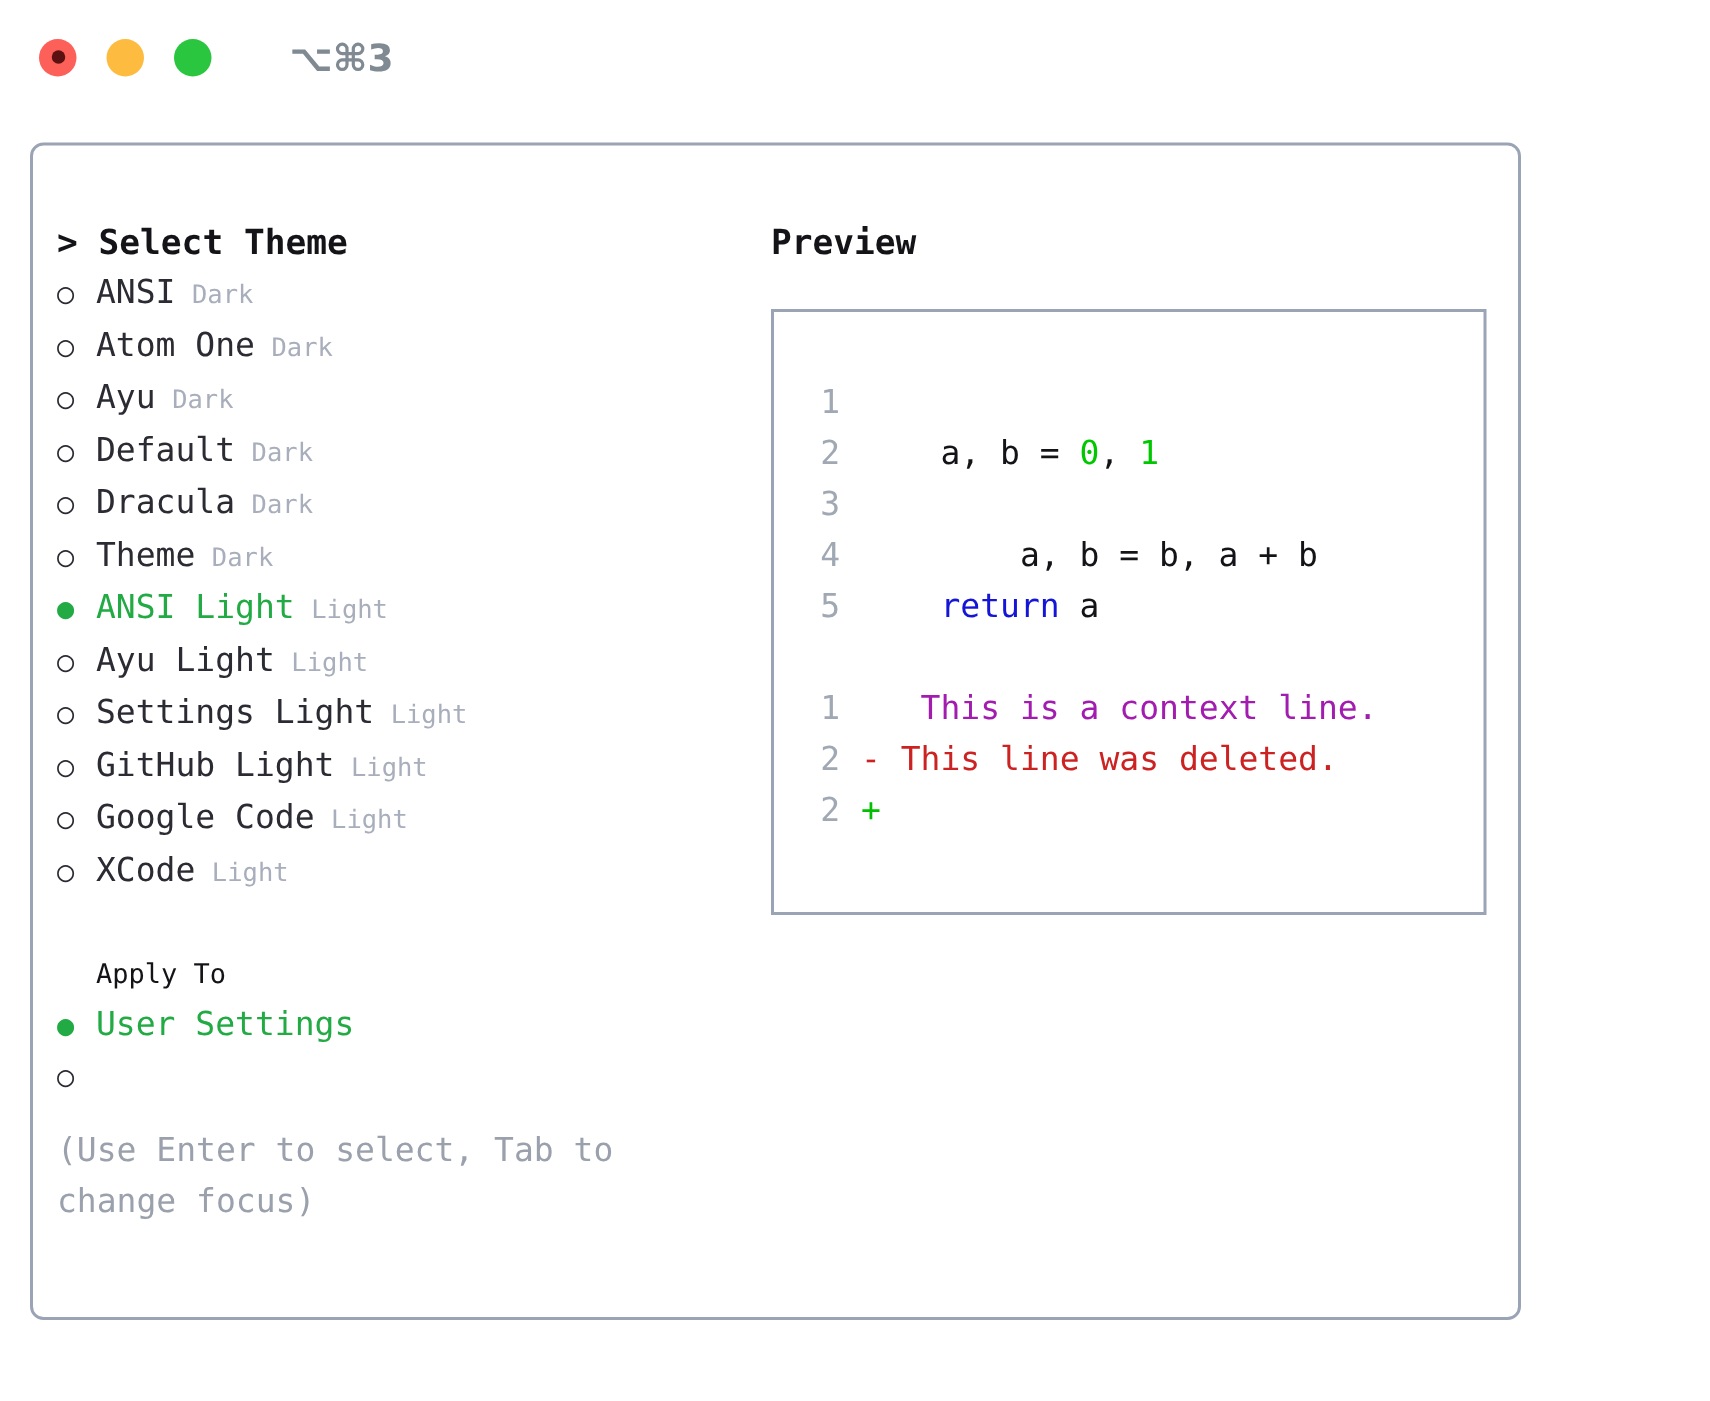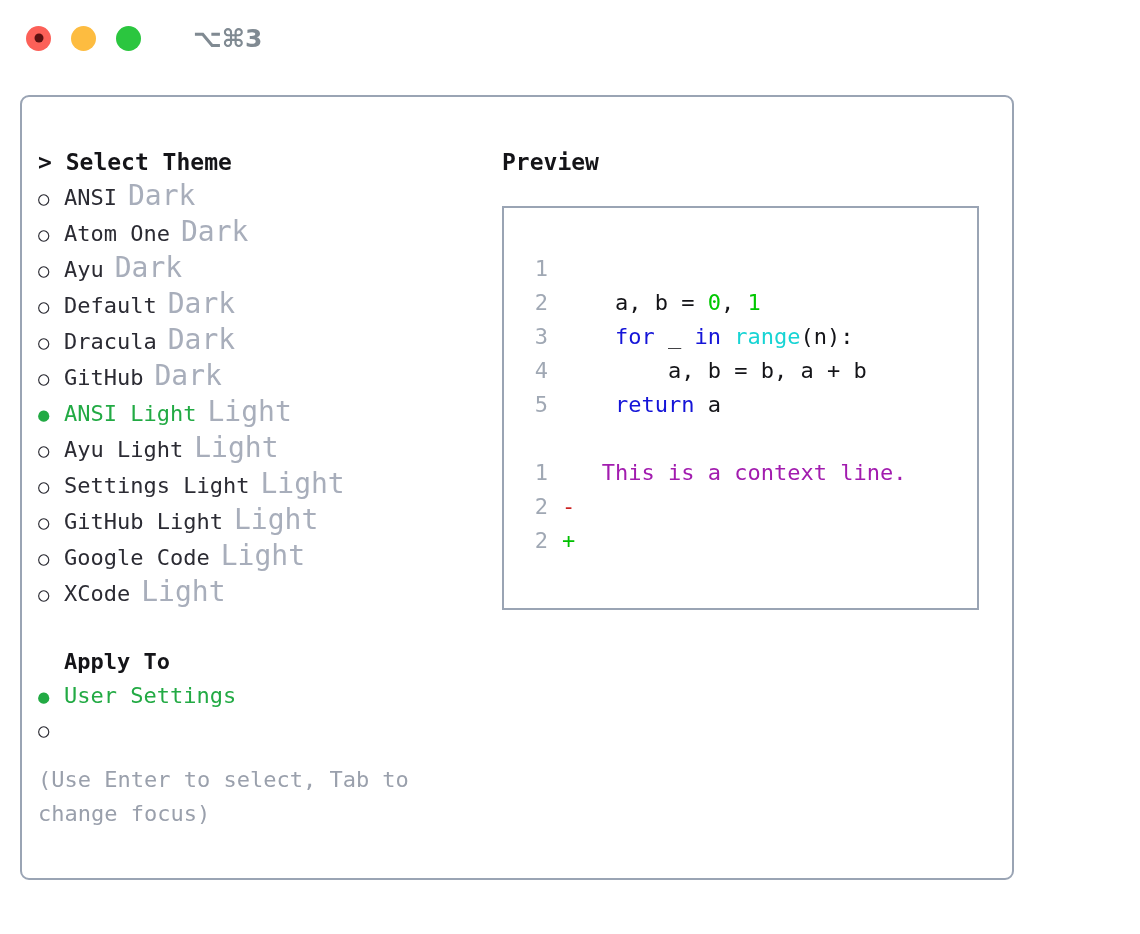--- a/index.html
+++ b/index.html
@@ -98,49 +98,49 @@
     width: 26px;
     flex: none;
     font-size: 19px;
     color: #2b2b33;
   }
   .row.selected .bullet { color: #22aa44; }
   .row.selected .label  { color: #22aa44; }
   .label { font-size: 22px; }
   .badge {
     color: #a8aebb;
-    font-size: 28px;
+    font-size: 17px;
     margin-left: 11px;
   }
 
   .section-gap { height: 34px; }
 
   .section-head {
-    font-size: 22px;
+    font-size: 18px;
     line-height: 34px;
     color: #141418;
     padding-left: 26px;
     white-space: pre;
-    font-weight: bold;
   }
 
   .hint {
     margin-top: 16px;
     font-size: 22px;
     line-height: 34px;
     color: #9aa0ac;
     max-width: 410px;
     white-space: pre-wrap;
   }
 
   
   .right-pane {
     flex: 1;
     padding: 48px 0 0 0;
     position: relative;
+    margin-left: 12px;
   }
   .preview-title {
     font-size: 23px;
     font-weight: bold;
     color: #141418;
     line-height: 34px;
     margin-left: 0px;
   }
   .preview-box {
     margin-top: 27px;
@@ -196,21 +196,21 @@
 
     <div class="left-pane">
       <div class="pane-title">&gt; Select Theme</div>
 
       <div class="list" id="theme-list">
           <div class="row"><span class="bullet">○</span><span class="label">ANSI</span><span class="badge">Dark</span></div>
           <div class="row"><span class="bullet">○</span><span class="label">Atom One</span><span class="badge">Dark</span></div>
           <div class="row"><span class="bullet">○</span><span class="label">Ayu</span><span class="badge">Dark</span></div>
           <div class="row"><span class="bullet">○</span><span class="label">Default</span><span class="badge">Dark</span></div>
           <div class="row"><span class="bullet">○</span><span class="label">Dracula</span><span class="badge">Dark</span></div>
-          <div class="row"><span class="bullet">○</span><span class="label">GitHub</span><span class="badge">Dark</span></div>
+          <div class="row"><span class="bullet">○</span><span class="label">Theme</span><span class="badge">Dark</span></div>
           <div class="row selected"><span class="bullet">●</span><span class="label">ANSI Light</span><span class="badge">Light</span></div>
           <div class="row"><span class="bullet">○</span><span class="label">Ayu Light</span><span class="badge">Light</span></div>
           <div class="row"><span class="bullet">○</span><span class="label">Settings Light</span><span class="badge">Light</span></div>
           <div class="row"><span class="bullet">○</span><span class="label">GitHub Light</span><span class="badge">Light</span></div>
           <div class="row"><span class="bullet">○</span><span class="label">Google Code</span><span class="badge">Light</span></div>
           <div class="row"><span class="bullet">○</span><span class="label">XCode</span><span class="badge">Light</span></div>
         </div>
 
       <div class="section-gap"></div>
       <div class="section-head">Apply To</div>
@@ -221,27 +221,27 @@
 
       <div class="hint">(Use Enter to select, Tab to change focus)</div>
     </div>
 
     <div class="right-pane">
       <div class="preview-title">Preview</div>
       <div class="preview-box">
         <div id="code-block">
             <div class="code-line"><span class="ln">1</span></div>
             <div class="code-line"><span class="ln">2</span><span class="code"><span class="plain">    a, b = </span><span class="num">0</span><span class="plain">, </span><span class="num">1</span></span></div>
-            <div class="code-line"><span class="ln">3</span><span class="code"><span class="plain">    </span><span class="kw">for</span><span class="plain"> _ </span><span class="kw">in</span><span class="plain"> </span><span class="fn">range</span><span class="plain">(n):</span></span></div>
+            <div class="code-line"><span class="ln">3</span></div>
             <div class="code-line"><span class="ln">4</span><span class="code"><span class="plain">        a, b = b, a + b</span></span></div>
             <div class="code-line"><span class="ln">5</span><span class="code"><span class="plain">    </span><span class="kw">return</span><span class="plain"> a</span></span></div>
           </div>
         <div class="blank-line"></div>
         <div id="diff-block">
             <div class="code-line"><span class="ln">1</span><span class="code diff-ctx"> </span><span class="code diff-ctx">  This is a context line.</span></div>
-            <div class="code-line"><span class="ln">2</span><span class="code diff-del">-</span></div>
+            <div class="code-line"><span class="ln">2</span><span class="code diff-del">-</span><span class="code diff-del"> This line was deleted.</span></div>
             <div class="code-line"><span class="ln">2</span><span class="code diff-add">+</span></div>
           </div>
       </div>
     </div>
 
   </div>
 </div>
 
 </body></html>

